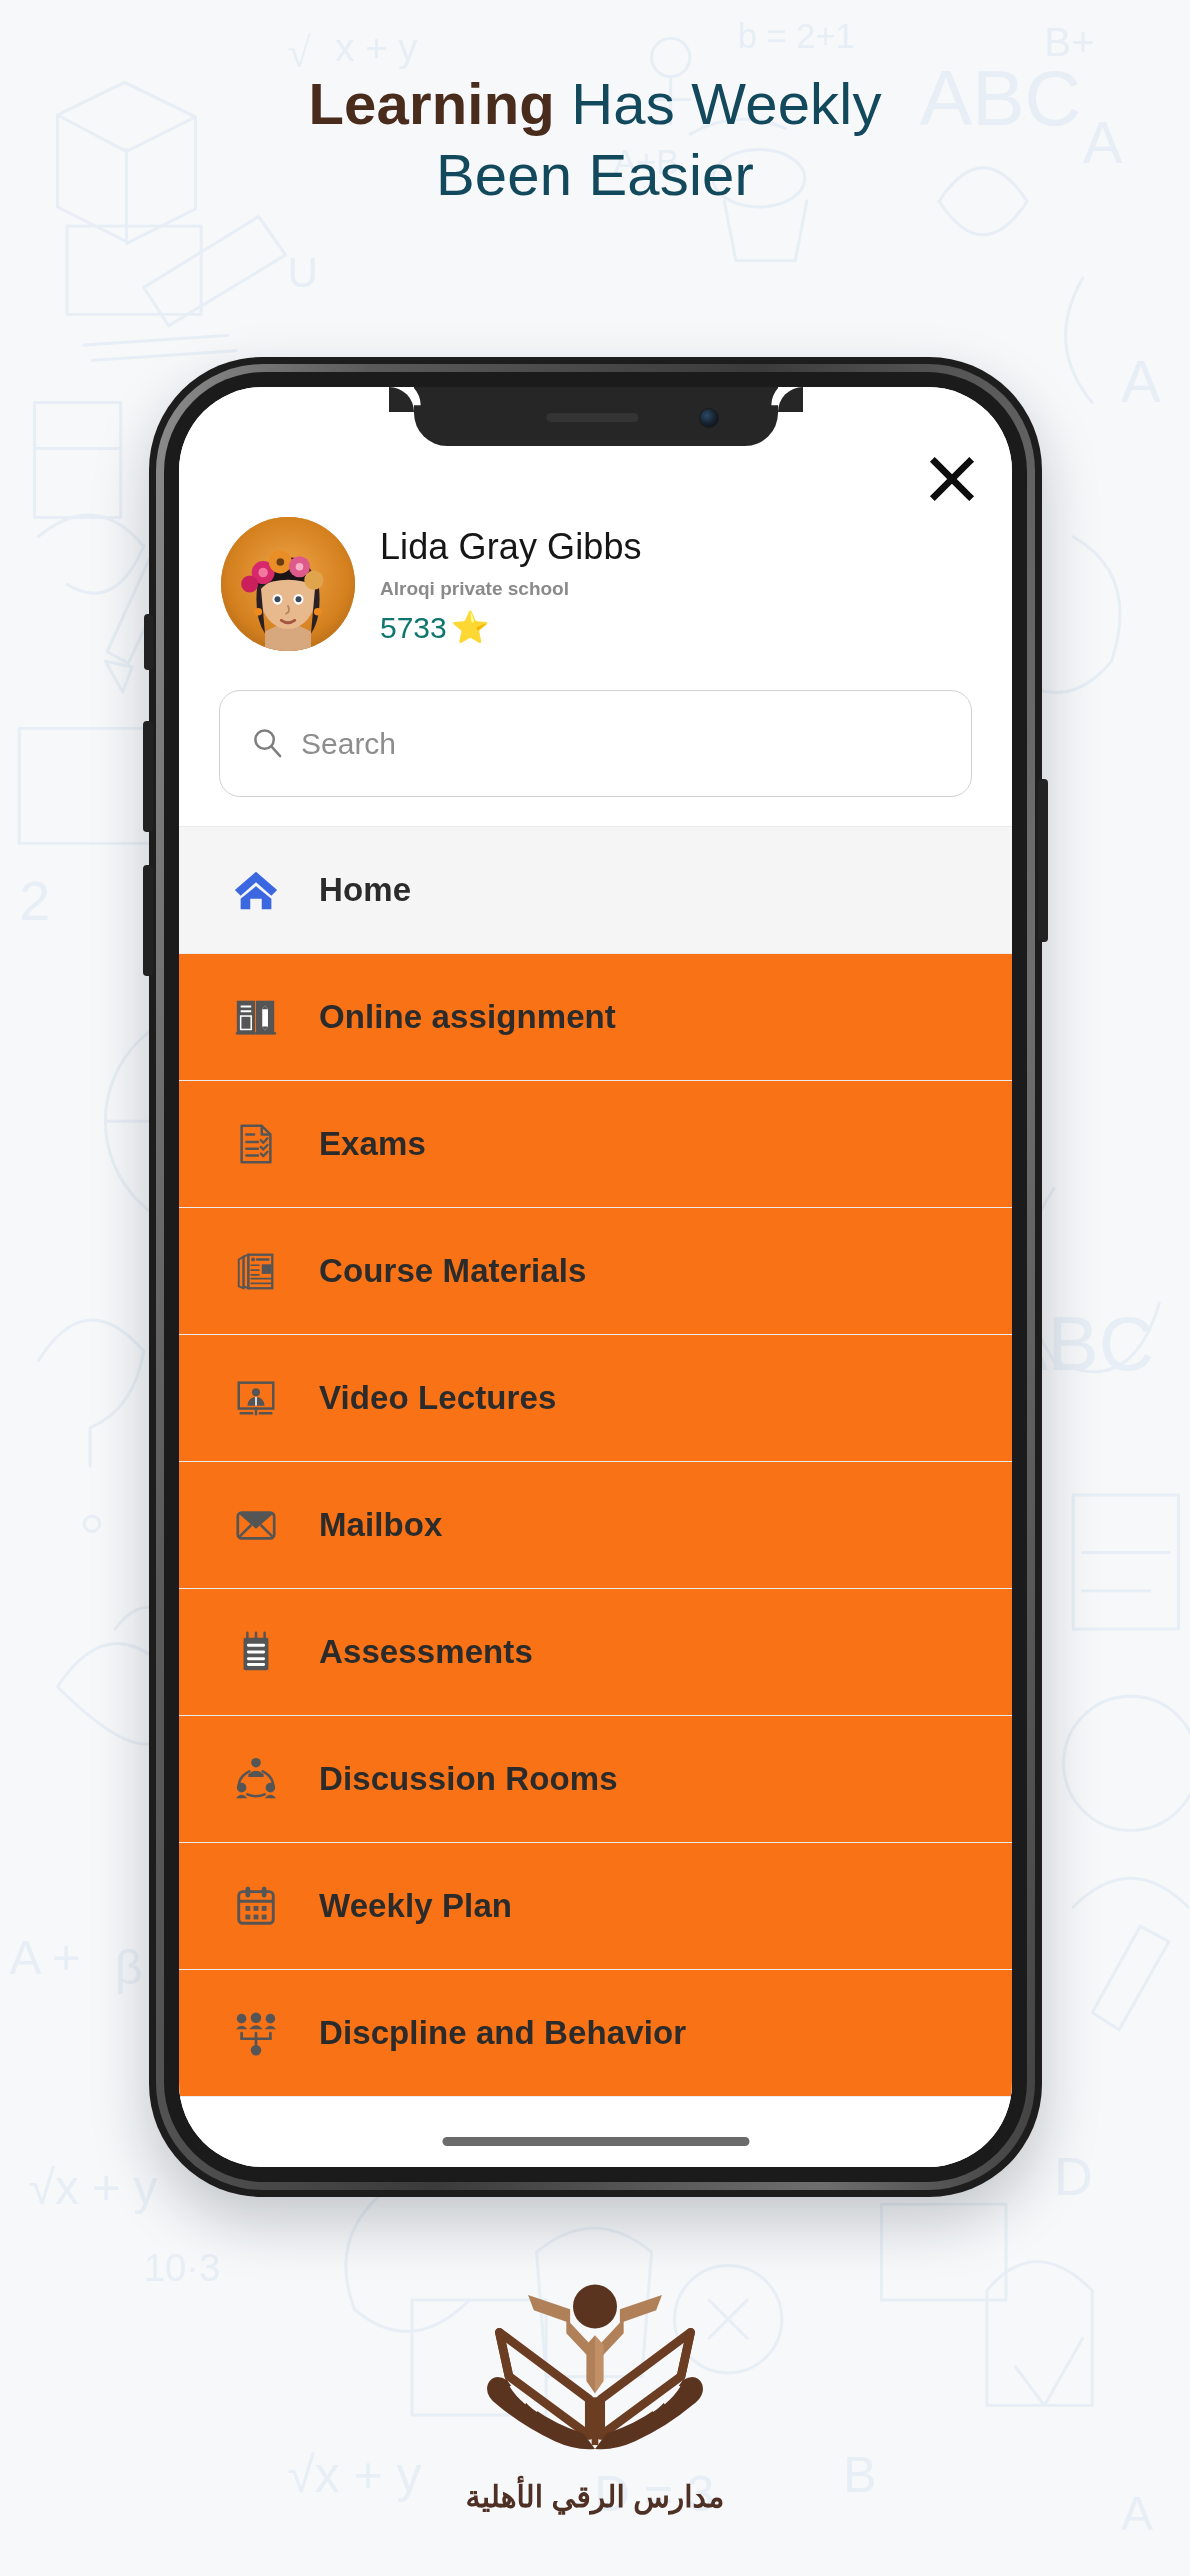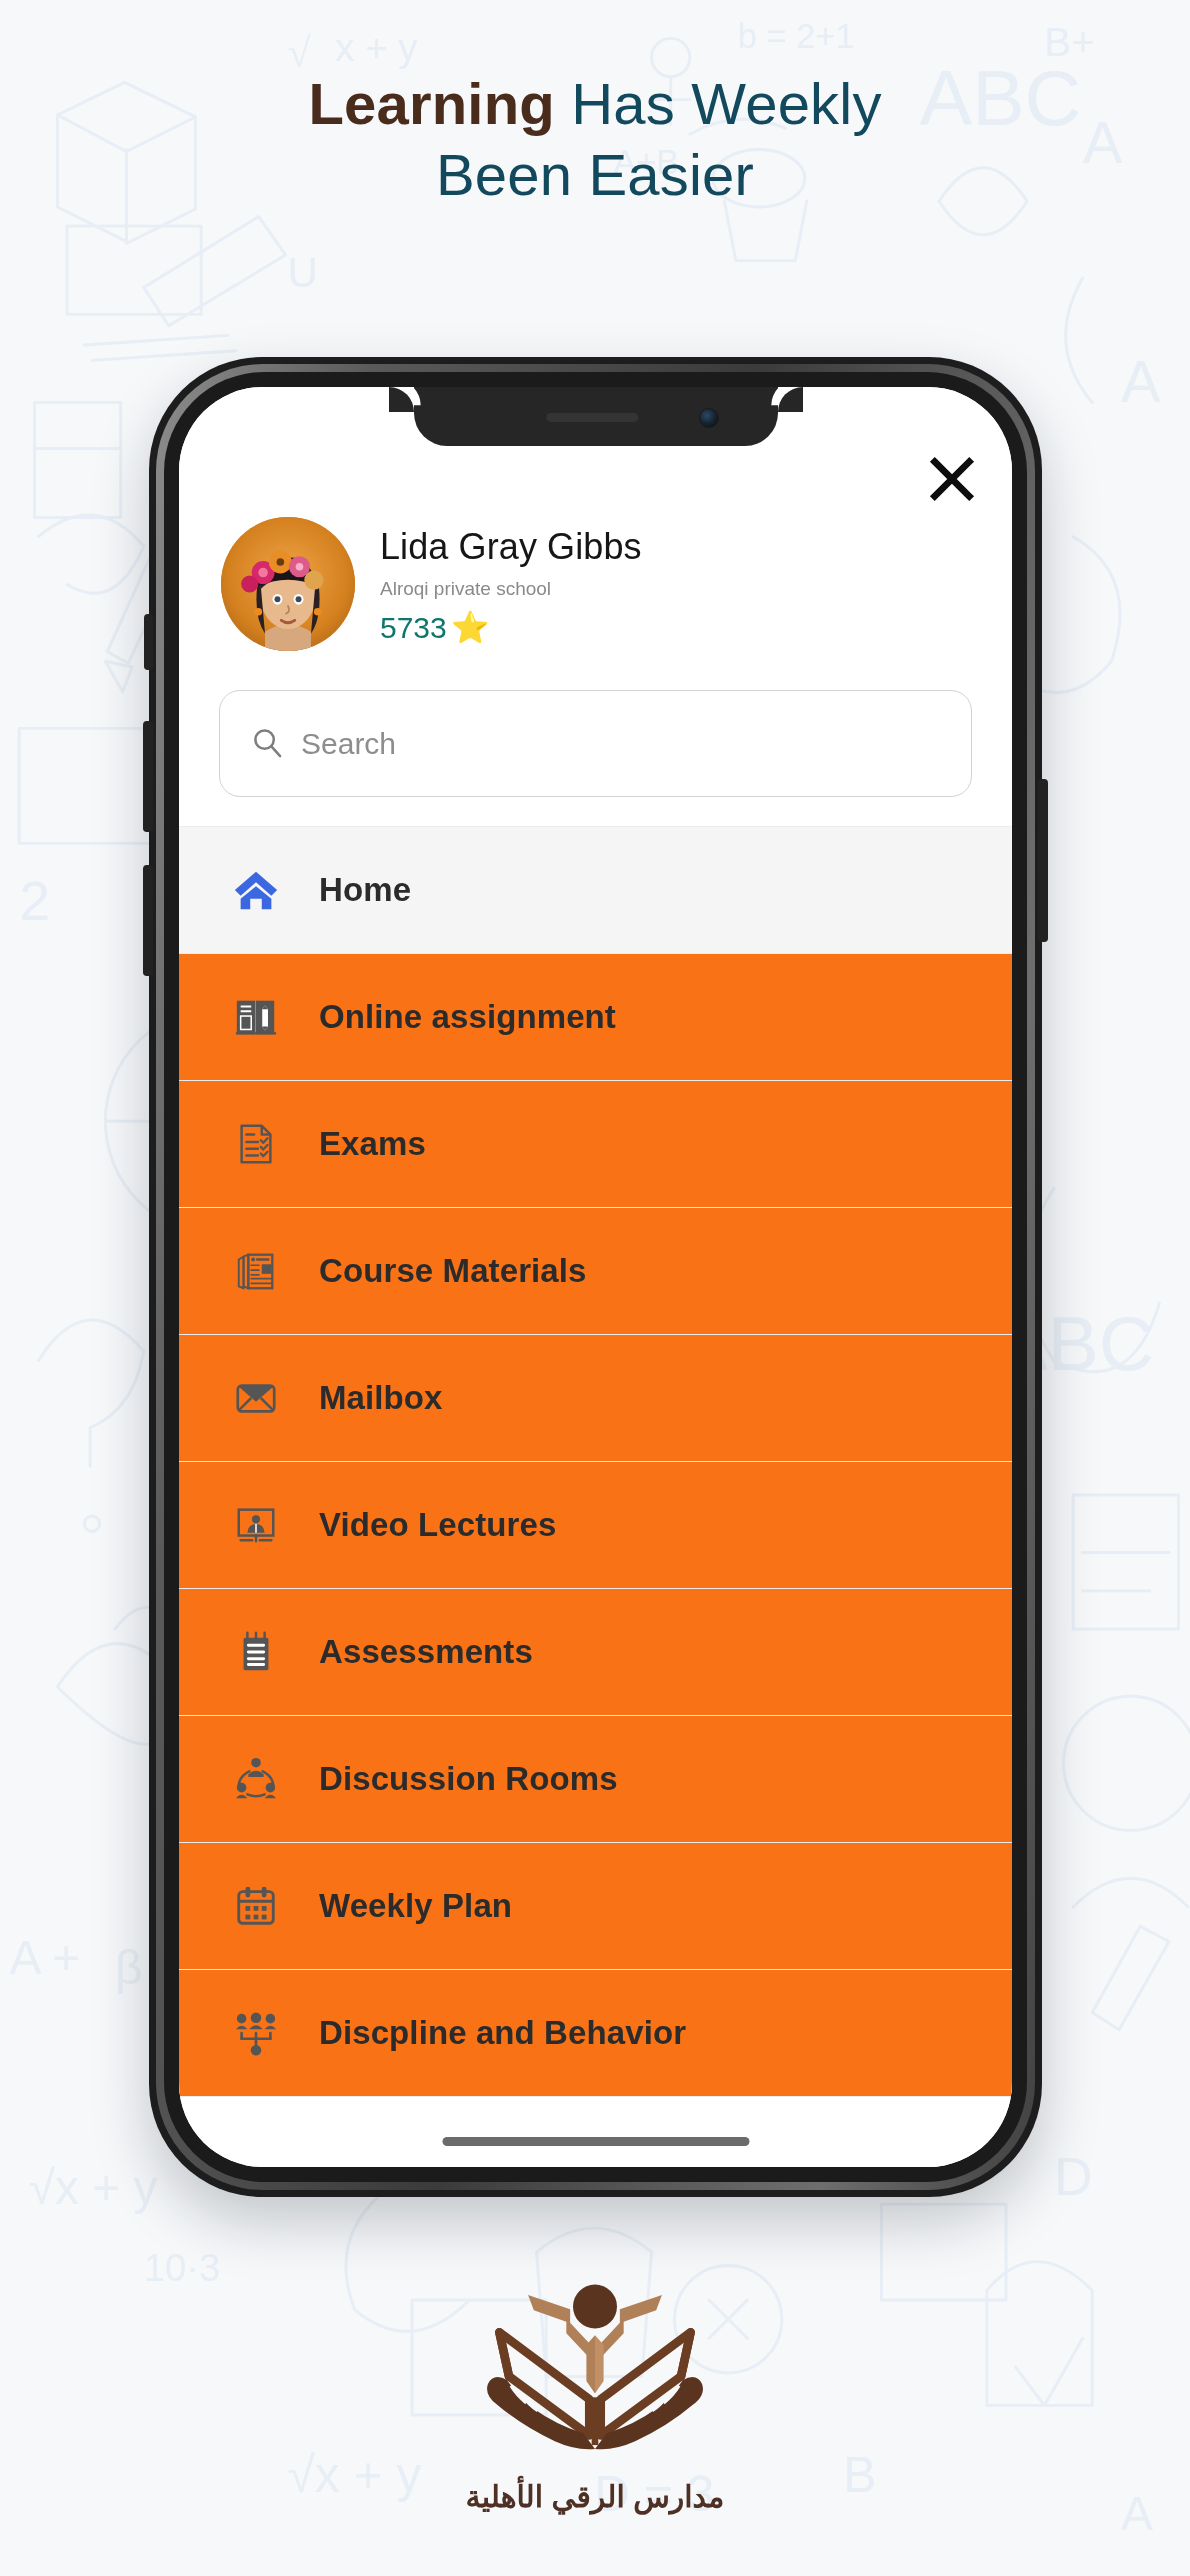--- a/index.html
+++ b/index.html
@@ -181,21 +181,21 @@
   .p-name {
     font-size: 36px;
     color: #161616;
     font-weight: 400;
     letter-spacing: 0.1px;
     text-align: right;
   }
   .p-school {
     font-size: 19px;
     color: #8a8a8a;
-    font-weight: 400;
+    font-weight: 700;
   }
   .p-points {
     font-size: 30px;
     color: #0f766e;
     display: flex;
     align-items: center;
     gap: 4.8px;
   }
   .p-star { font-size: 31px; line-height: 1; }
 
@@ -506,40 +506,40 @@
               <rect x="30" y="17" width="10" height="10" fill="#555"></rect>
               <path d="M19 18 h8 M19 23 h8 M19 28 h8 M19 32 h21 M19 37 h21" stroke="#555" stroke-width="1.8" stroke-linecap="round"></path>
             </svg>
           </span>
           <span class="menu-label">Course Materials</span>
         </div>
 
         <div class="menu-item">
           <span class="menu-icon">
             <svg width="46" height="46" viewBox="0 0 48 48">
-              <rect x="5" y="11" width="38" height="27" rx="4" fill="none" stroke="#555" stroke-width="2.8"></rect>
-              <path d="M7 13 L24 28 L41 13 L41 11 L7 11 Z" fill="#555"></path>
-              <path d="M6 37 L19 24 M42 37 L29 24" stroke="#555" stroke-width="2.6" fill="none"></path>
-            </svg>
-          </span>
-          <span class="menu-label">Mailbox</span>
-        </div>
-
-        <div class="menu-item">
-          <span class="menu-icon">
-            <svg width="46" height="46" viewBox="0 0 48 48">
               <rect x="6" y="8" width="36" height="27" fill="none" stroke="#555" stroke-width="2.6"></rect>
               <circle cx="24" cy="18" r="4.2" fill="#555"></circle>
               <path d="M15 32 q1 -9 9 -9 q8 0 9 9 z" fill="#555"></path>
               <path d="M24 23 l0 9" stroke="#fff" stroke-width="1.6"></path>
               <path d="M8 40 h12 M28 40 h12" stroke="#555" stroke-width="2.6" stroke-linecap="round"></path>
               <path d="M24 35 v6" stroke="#555" stroke-width="2.6" stroke-linecap="round"></path>
             </svg>
           </span>
           <span class="menu-label">Video Lectures</span>
+        </div>
+
+        <div class="menu-item">
+          <span class="menu-icon">
+            <svg width="46" height="46" viewBox="0 0 48 48">
+              <rect x="5" y="11" width="38" height="27" rx="4" fill="none" stroke="#555" stroke-width="2.8"></rect>
+              <path d="M7 13 L24 28 L41 13 L41 11 L7 11 Z" fill="#555"></path>
+              <path d="M6 37 L19 24 M42 37 L29 24" stroke="#555" stroke-width="2.6" fill="none"></path>
+            </svg>
+          </span>
+          <span class="menu-label">Mailbox</span>
         </div>
 
         <div class="menu-item">
           <span class="menu-icon">
             <svg width="46" height="46" viewBox="0 0 48 48">
               <path d="M15 4 v6 M24 4 v6 M33 4 v6" stroke="#555" stroke-width="2.6" stroke-linecap="round"></path>
               <rect x="11" y="9" width="26" height="34" rx="2" fill="#555"></rect>
               <path d="M16 17 h16 M16 24 h16 M16 31 h16 M16 37 h16" stroke="#fff" stroke-width="3" stroke-linecap="round"></path>
             </svg>
           </span>

